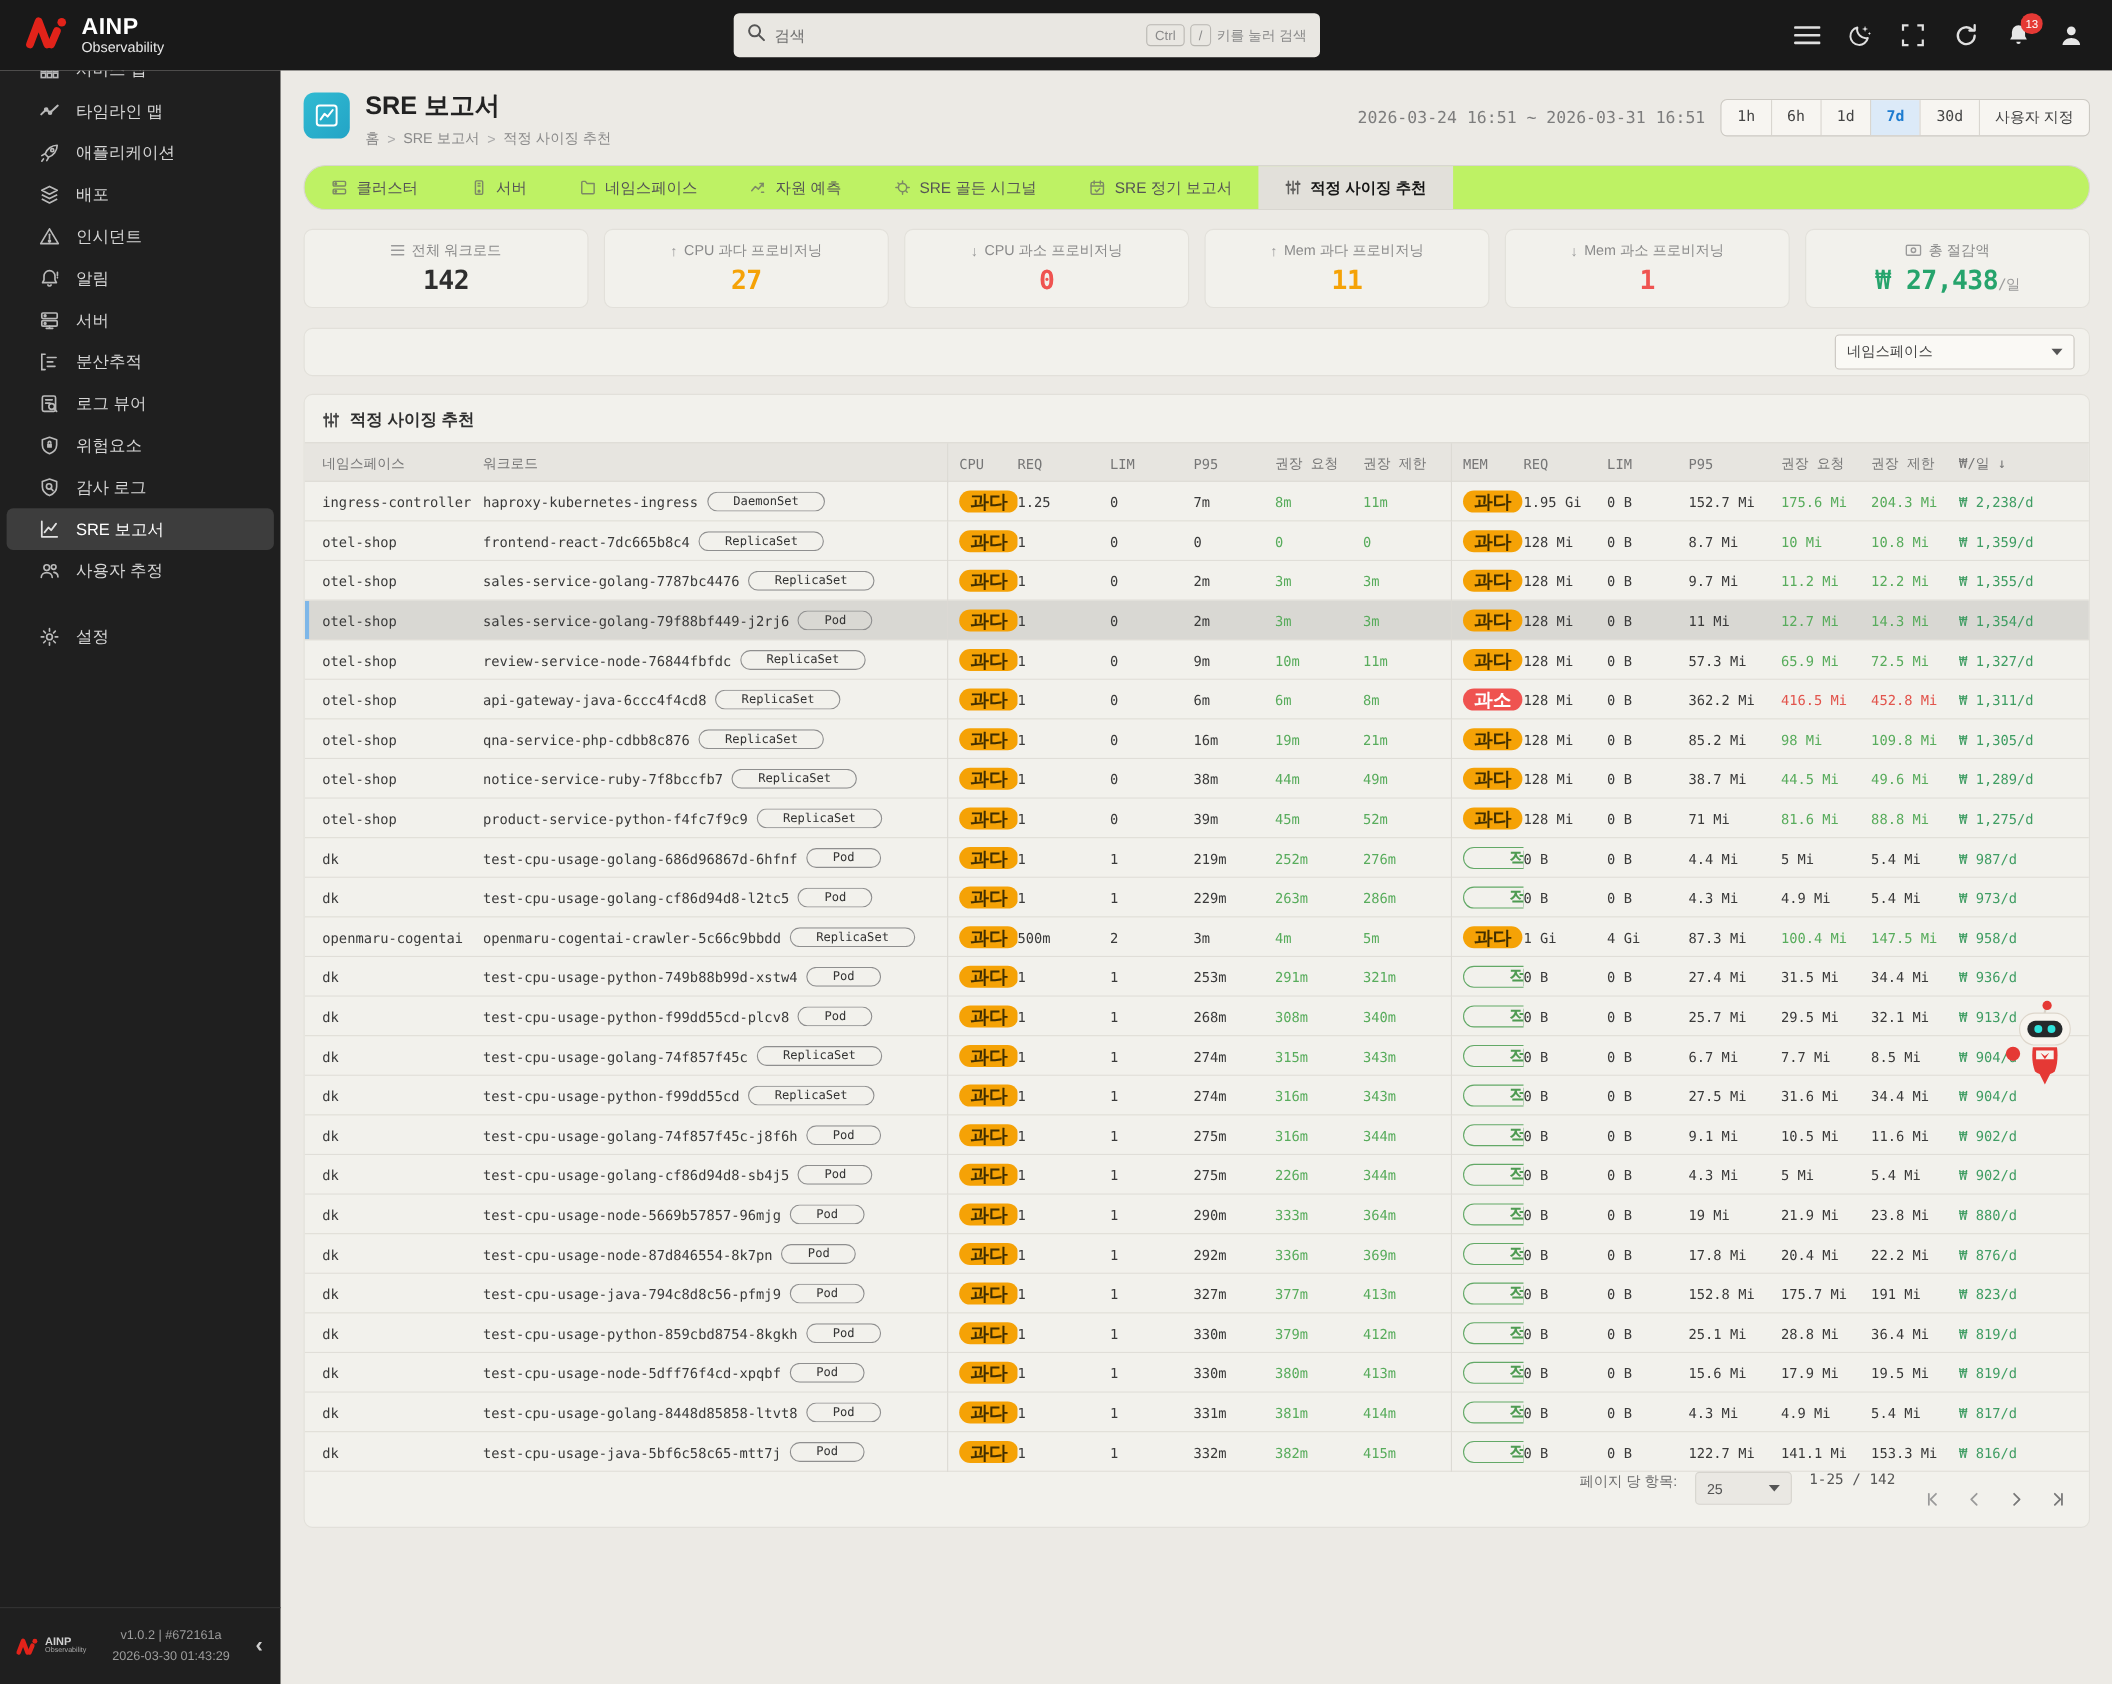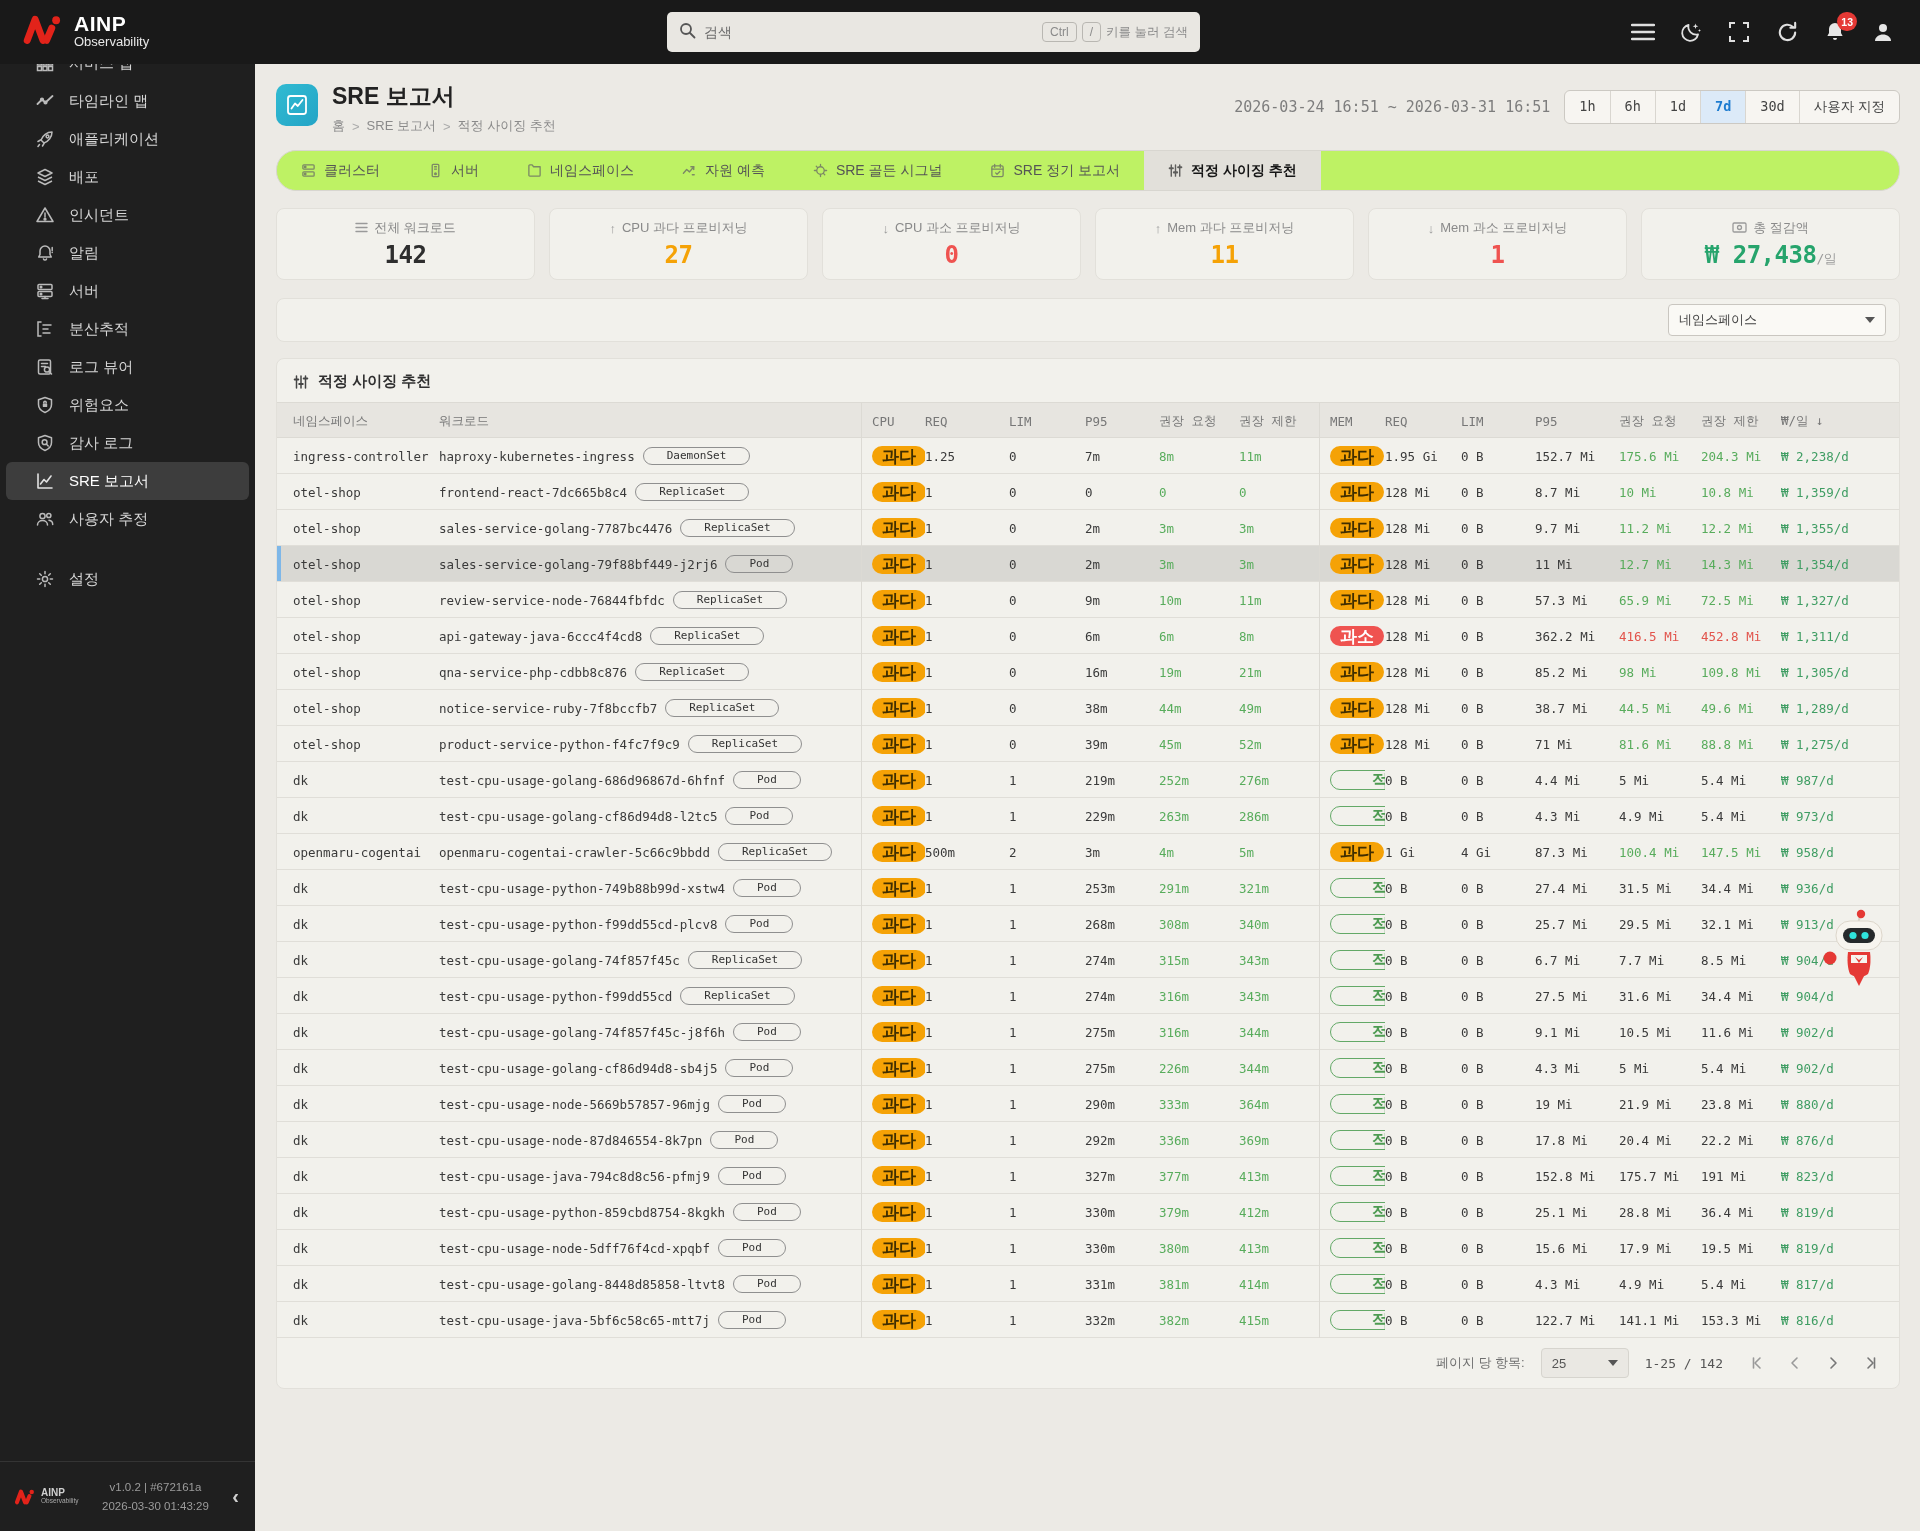--- a/index.html
+++ b/index.html
@@ -19,21 +19,21 @@
   .brand-text .t1 { font-size:21px; font-weight:bold; letter-spacing:.5px; }
   .brand-text .t2 { font-size:13px; color:#e8e8e8; }
   .searchbar { position:absolute; left:667px; top:12px; width:533px; height:40px; background:#E9E7E2; border-radius:5px; display:flex; align-items:center; padding:0 12px; gap:8px; }
   .searchbar input { flex:1; border:none; outline:none; background:transparent; font-size:14px; color:#555; }
   .searchbar input::placeholder { color:#6d6d6d; }
   .key-hint { display:flex; align-items:center; gap:5px; color:#8a8a8a; font-size:12.5px; }
   .keycap { border:1px solid #b9b7b2; border-radius:4px; padding:2px 7px; font-size:12px; color:#8a8a8a; background:transparent; }
   .top-icons { position:absolute; right:24px; top:0; height:64px; display:flex; align-items:center; gap:22px; }
   .tico { position:relative; width:26px; height:26px; display:flex; align-items:center; justify-content:center; cursor:pointer; }
   .tico svg { display:block; }
-  .noti-badge { position:absolute; top:-7px; right:-9px; min-width:19px; height:19px; border-radius:10px; background:#E53935; color:#fff; font-size:10.5px; font-weight:bold; display:flex; align-items:center; justify-content:center; padding:0 4px; }
+  .noti-badge { position:absolute; top:-7px; right:-9px; min-width:19px; height:19px; border-radius:10px; background:#E53935; color:#fff; font-size:10.5px; font-weight:normal; display:flex; align-items:center; justify-content:center; padding:0 4px; }
 
   
   .sidebar { position:absolute; left:0; top:64px; width:255px; bottom:0; background:#1F1F1F; z-index:20; display:flex; flex-direction:column; }
   .side-nav { flex:1; overflow:hidden; padding-top:0; }
   .side-item { display:flex; align-items:center; gap:15px; height:38px; padding:0 14px 0 30px; color:#D6D6D6; font-size:15px; cursor:pointer; margin:0 6px; border-radius:6px; }
   .side-item svg { flex:none; opacity:.85; }
   .side-item.clipped { margin-top:-20px; }
   .side-item.active { background:#3D3D3D; color:#FFFFFF; }
   .side-gap { height:22px; }
   .side-footer { border-top:1px solid #343434; height:70px; display:flex; align-items:center; padding:0 16px 0 14px; gap:10px; }
@@ -95,21 +95,21 @@
   .badge { display:inline-flex; align-items:center; justify-content:center; height:20px; padding:0 10px; border-radius:11px; font-size:17px; font-weight:bold; font-family:"Liberation Sans", sans-serif; }
   .badge.over { background:#F5A206; color:#402e00; }
   .badge.under { background:#EF5350; color:#fff; }
   .badge.fit { background:transparent; border:1px solid #63A967; color:#4E9B52;padding-left:41px; }
   .rec.over { color:#58AC5C; }
   .rec.under { color:#E2544C; }
   .rec.fit { color:#3a3a3a; }
   .c-cost { color:#3F9D63; }
 
   
-  .tfoot { height:50px; display:flex; align-items:center; justify-content:flex-end; gap:16px; padding:0 16px; color:#6f6f6f; font-size:13px; }
+  .tfoot { height:50px; display:flex; justify-content:flex-end; gap:16px; padding:0 16px; color:#6f6f6f; font-size:13px; }
   .pp-select { width:88px; height:30px; background:#EAE8E3; border:1px solid #D6D4CE; border-radius:4px; display:flex; align-items:center; justify-content:space-between; padding:0 10px; color:#555; cursor:pointer; }
   .page-range { font-family:"DejaVu Sans Mono", monospace; color:#555; }
   .pg-nav { display:flex; align-items:center; gap:14px; margin-left:6px; }
   .pg-btn { width:24px; height:24px; display:flex; align-items:center; justify-content:center; cursor:pointer; }
 
   
   .mascot { position:absolute; left:1818px; top:908px; z-index:40; }
 </style>
 </head>
 <body>

